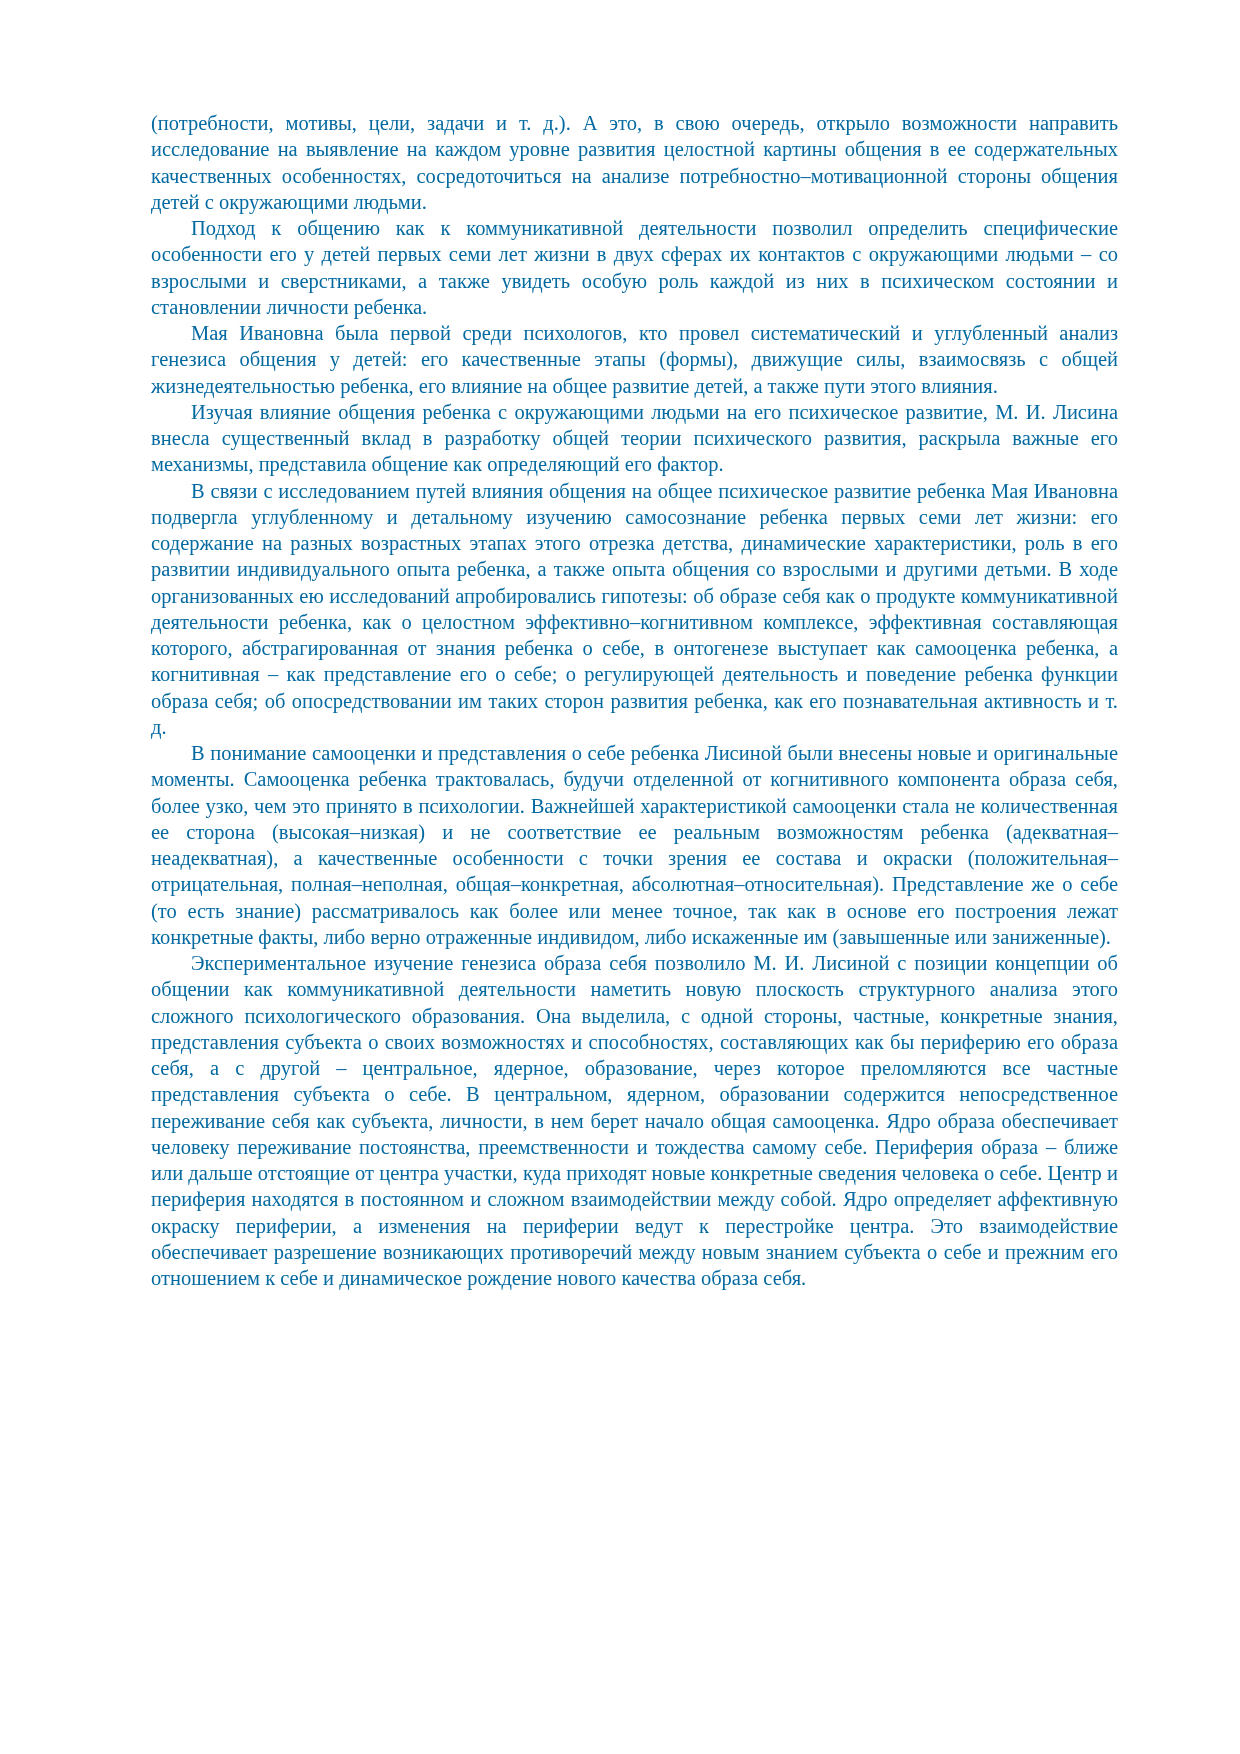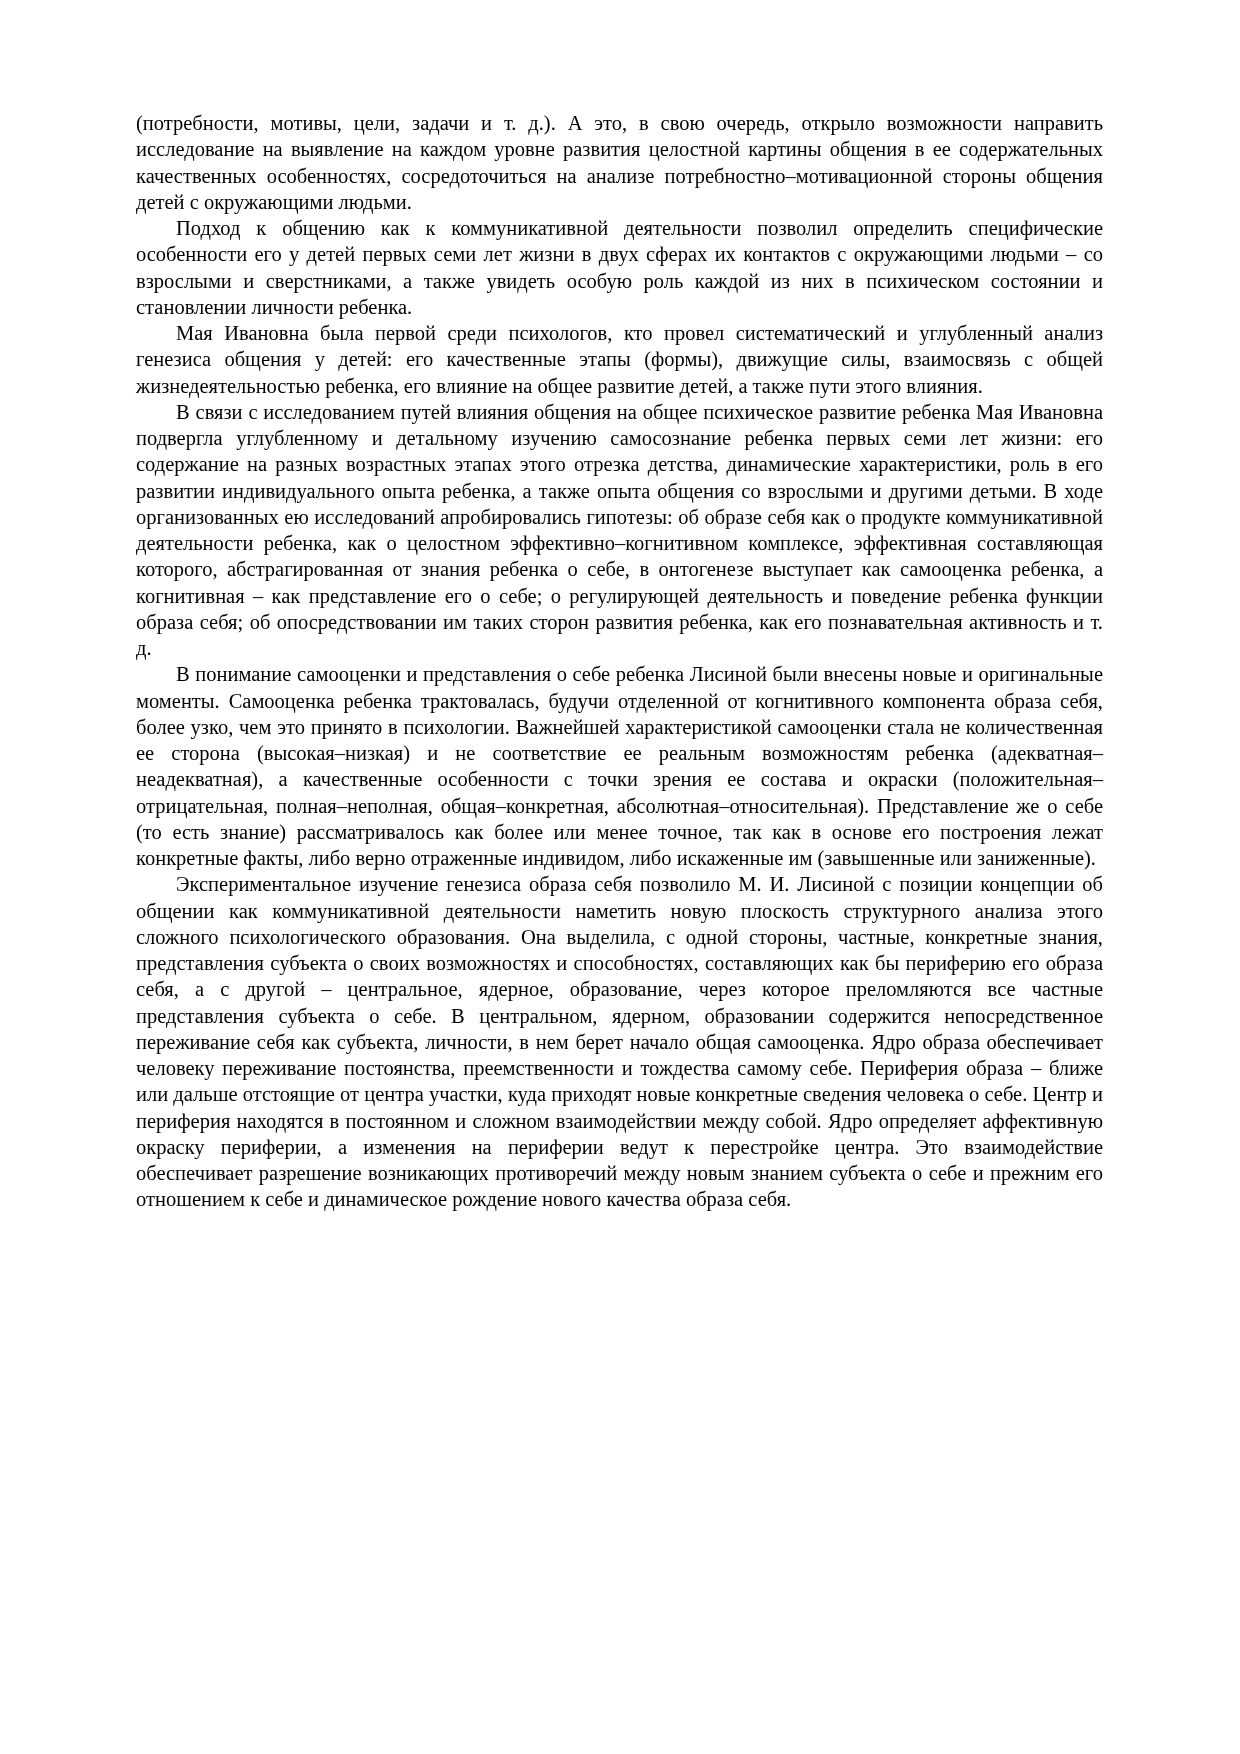--- a/index.html
+++ b/index.html
@@ -8,41 +8,42 @@
     background: #ffffff;
   }
   body {
     width: 1240px;
     height: 1754px;
     position: relative;
     overflow: hidden;
   }
   .page {
     position: absolute;
-    left: 136px;
+    left: 151px;
     top: 110px;
     width: 967px;
     font-family: "Liberation Serif", "DejaVu Serif", serif;
     font-size: 20.5px;
     line-height: 26.25px;
-    color: #000000;
+    color: #0369a1;
   }
   .para {
     margin: 0;
     text-align: justify;
     text-indent: 40px;
     hyphens: none;
   }
   .para.continuation {
     text-indent: 0;
   }
 </style>
 </head>
 <body>
 
 <div class="page">
   <p class="para continuation">(потребности, мотивы, цели, задачи и т. д.). А это, в свою очередь, открыло возможности направить исследование на выявление на каждом уровне развития целостной картины общения в ее содержательных качественных особенностях, сосредоточиться на анализе потребностно–мотивационной стороны общения детей с окружающими людьми.</p>
   <p class="para">Подход к общению как к коммуникативной деятельности позволил определить специфические особенности его у детей первых семи лет жизни в двух сферах их контактов с окружающими людьми – со взрослыми и сверстниками, а также увидеть особую роль каждой из них в психическом состоянии и становлении личности ребенка.</p>
   <p class="para">Мая Ивановна была первой среди психологов, кто провел систематический и углубленный анализ генезиса общения у детей: его качественные этапы (формы), движущие силы, взаимосвязь с общей жизнедеятельностью ребенка, его влияние на общее развитие детей, а также пути этого влияния.</p>
+  <p class="para">Изучая влияние общения ребенка с окружающими людьми на его психическое развитие, М. И. Лисина внесла существенный вклад в разработку общей теории психического развития, раскрыла важные его механизмы, представила общение как определяющий его фактор.</p>
   <p class="para">В связи с исследованием путей влияния общения на общее психическое развитие ребенка Мая Ивановна подвергла углубленному и детальному изучению самосознание ребенка первых семи лет жизни: его содержание на разных возрастных этапах этого отрезка детства, динамические характеристики, роль в его развитии индивидуального опыта ребенка, а также опыта общения со взрослыми и другими детьми. В ходе организованных ею исследований апробировались гипотезы: об образе себя как о продукте коммуникативной деятельности ребенка, как о целостном эффективно–когнитивном комплексе, эффективная составляющая которого, абстрагированная от знания ребенка о себе, в онтогенезе выступает как самооценка ребенка, а когнитивная – как представление его о себе; о регулирующей деятельность и поведение ребенка функции образа себя; об опосредствовании им таких сторон развития ребенка, как его познавательная активность и т. д.</p>
   <p class="para">В понимание самооценки и представления о себе ребенка Лисиной были внесены новые и оригинальные моменты. Самооценка ребенка трактовалась, будучи отделенной от когнитивного компонента образа себя, более узко, чем это принято в психологии. Важнейшей характеристикой самооценки стала не количественная ее сторона (высокая–низкая) и не соответствие ее реальным возможностям ребенка (адекватная–неадекватная), а качественные особенности с точки зрения ее состава и окраски (положительная–отрицательная, полная–неполная, общая–конкретная, абсолютная–относительная). Представление же о себе (то есть знание) рассматривалось как более или менее точное, так как в основе его построения лежат конкретные факты, либо верно отраженные индивидом, либо искаженные им (завышенные или заниженные).</p>
   <p class="para">Экспериментальное изучение генезиса образа себя позволило М. И. Лисиной с позиции концепции об общении как коммуникативной деятельности наметить новую плоскость структурного анализа этого сложного психологического образования. Она выделила, с одной стороны, частные, конкретные знания, представления субъекта о своих возможностях и способностях, составляющих как бы периферию его образа себя, а с другой – центральное, ядерное, образование, через которое преломляются все частные представления субъекта о себе. В центральном, ядерном, образовании содержится непосредственное переживание себя как субъекта, личности, в нем берет начало общая самооценка. Ядро образа обеспечивает человеку переживание постоянства, преемственности и тождества самому себе. Периферия образа – ближе или дальше отстоящие от центра участки, куда приходят новые конкретные сведения человека о себе. Центр и периферия находятся в постоянном и сложном взаимодействии между собой. Ядро определяет аффективную окраску периферии, а изменения на периферии ведут к перестройке центра. Это взаимодействие обеспечивает разрешение возникающих противоречий между новым знанием субъекта о себе и прежним его отношением к себе и динамическое рождение нового качества образа себя.</p>
 </div>
 
 </body></html>

